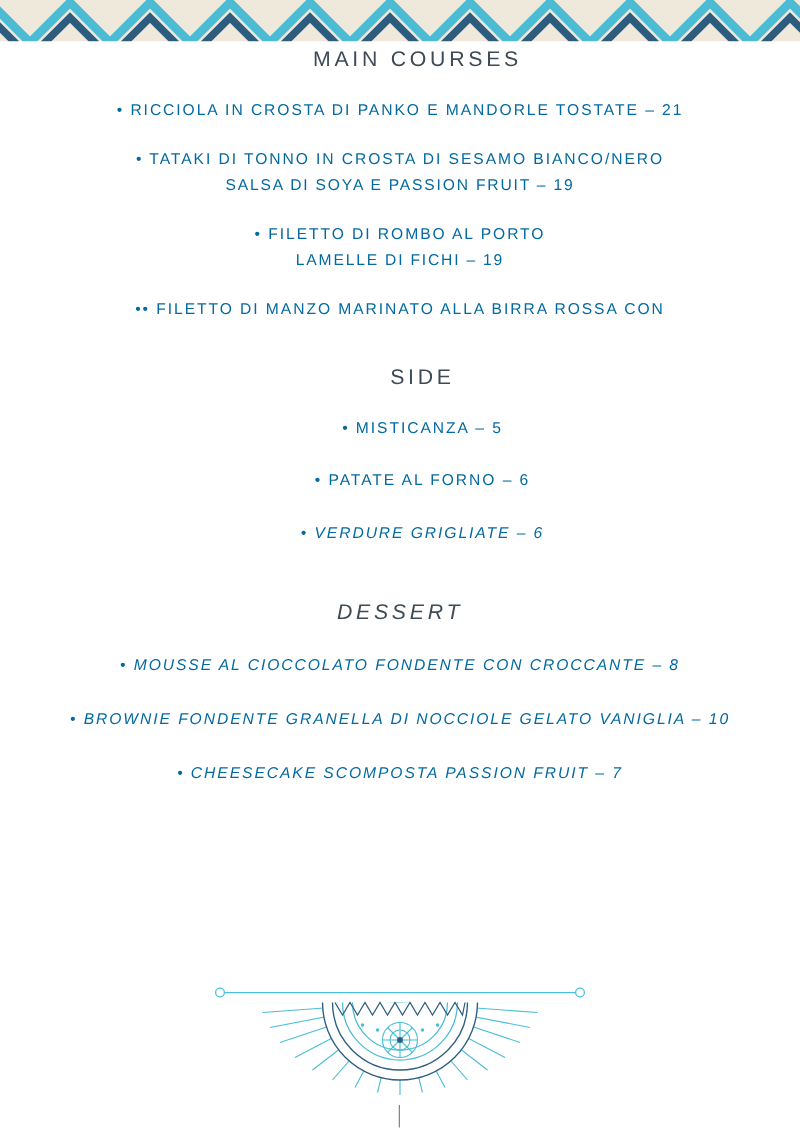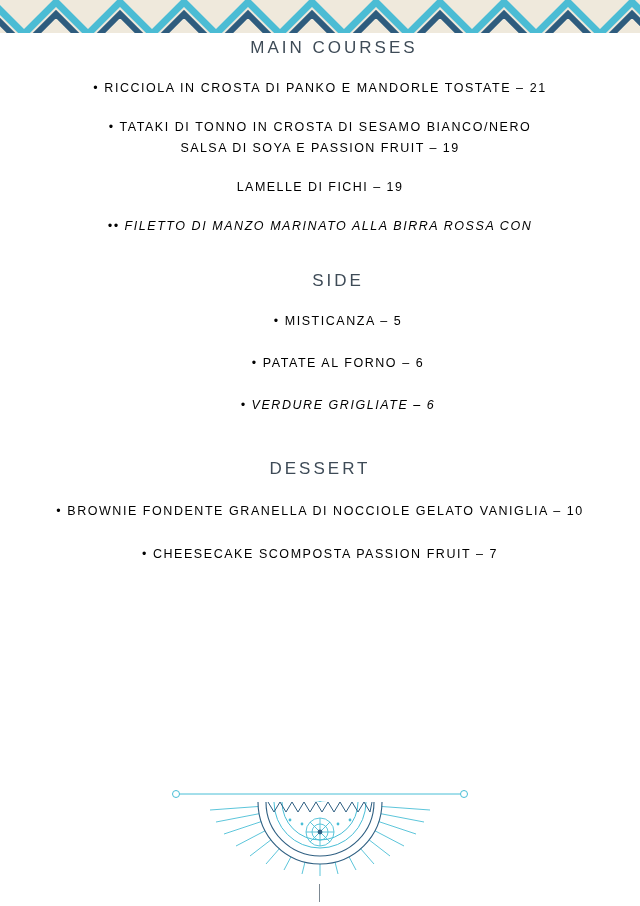--- a/index.html
+++ b/index.html
@@ -50,44 +50,44 @@
   }
 
   .items {
     list-style: none;
     margin: 0;
     padding: 0;
   }
   .item {
     margin: 0;
     padding: 0;
-    color: #000000;
+    color: #0369a1;
   }
   .item-line {
     font-size: 12.5px;
     letter-spacing: 1.55px;
     line-height: 21px;
     white-space: nowrap;
   }
   .item-line.sub {
     letter-spacing: 1.45px;
     text-align: center;
   }
 
   
   #sec-main .section-title { margin-bottom: 20px; padding-left: 28px; }
   #sec-main .item { margin-bottom: 18px; }
-  #sec-main .item:last-child { margin-bottom: 17px; font-style: italic; }
+  #sec-main .item:last-child { margin-bottom: 17px; }
 
   #sec-side { margin-top: 34px; padding-left: 36px; }
   #sec-side .section-title { margin-bottom: 20px; }
   #sec-side .item { margin-bottom: 21px; }
   #sec-side .item:last-child { margin-bottom: 0; font-style: italic; }
 
-  #sec-dessert { margin-top: 43px; }
+  #sec-dessert { margin-top: 43px; font-style: italic; }
   #sec-dessert .section-title { margin-bottom: 22px; }
   #sec-dessert .item { margin-bottom: 22px; }
   #sec-dessert .item:last-child { margin-bottom: 12px; }
 
   
   .ornament {
     position: absolute;
     left: 0;
     top: 780px;
     width: 640px;
@@ -136,20 +136,21 @@
     <h2 class="section-title">MAIN COURSES</h2>
     <ul class="items">
       <li class="item">
         <div class="item-line">• RICCIOLA IN CROSTA DI PANKO E MANDORLE TOSTATE – 21</div>
       </li>
       <li class="item">
         <div class="item-line">• TATAKI DI TONNO IN CROSTA DI SESAMO BIANCO/NERO</div>
         <div class="item-line sub">SALSA DI SOYA E PASSION FRUIT – 19</div>
       </li>
       <li class="item">
+        <div class="item-line">• FILETTO DI ROMBO AL PORTO</div>
         <div class="item-line sub">LAMELLE DI FICHI – 19</div>
       </li>
       <li class="item">
         <div class="item-line">•• FILETTO DI MANZO MARINATO ALLA BIRRA ROSSA CON</div>
       </li>
     </ul>
   </section>
 
   <section class="section" id="sec-side">
     <h2 class="section-title">SIDE</h2>
@@ -162,20 +163,23 @@
       </li>
       <li class="item">
         <div class="item-line">• VERDURE GRIGLIATE – 6</div>
       </li>
     </ul>
   </section>
 
   <section class="section" id="sec-dessert">
     <h2 class="section-title">DESSERT</h2>
     <ul class="items">
+      <li class="item">
+        <div class="item-line">• MOUSSE AL CIOCCOLATO FONDENTE CON CROCCANTE – 8</div>
+      </li>
       <li class="item">
         <div class="item-line">• BROWNIE FONDENTE GRANELLA DI NOCCIOLE GELATO VANIGLIA – 10</div>
       </li>
       <li class="item">
         <div class="item-line">• CHEESECAKE SCOMPOSTA PASSION FRUIT – 7</div>
       </li>
     </ul>
   </section>
 
 </div>

